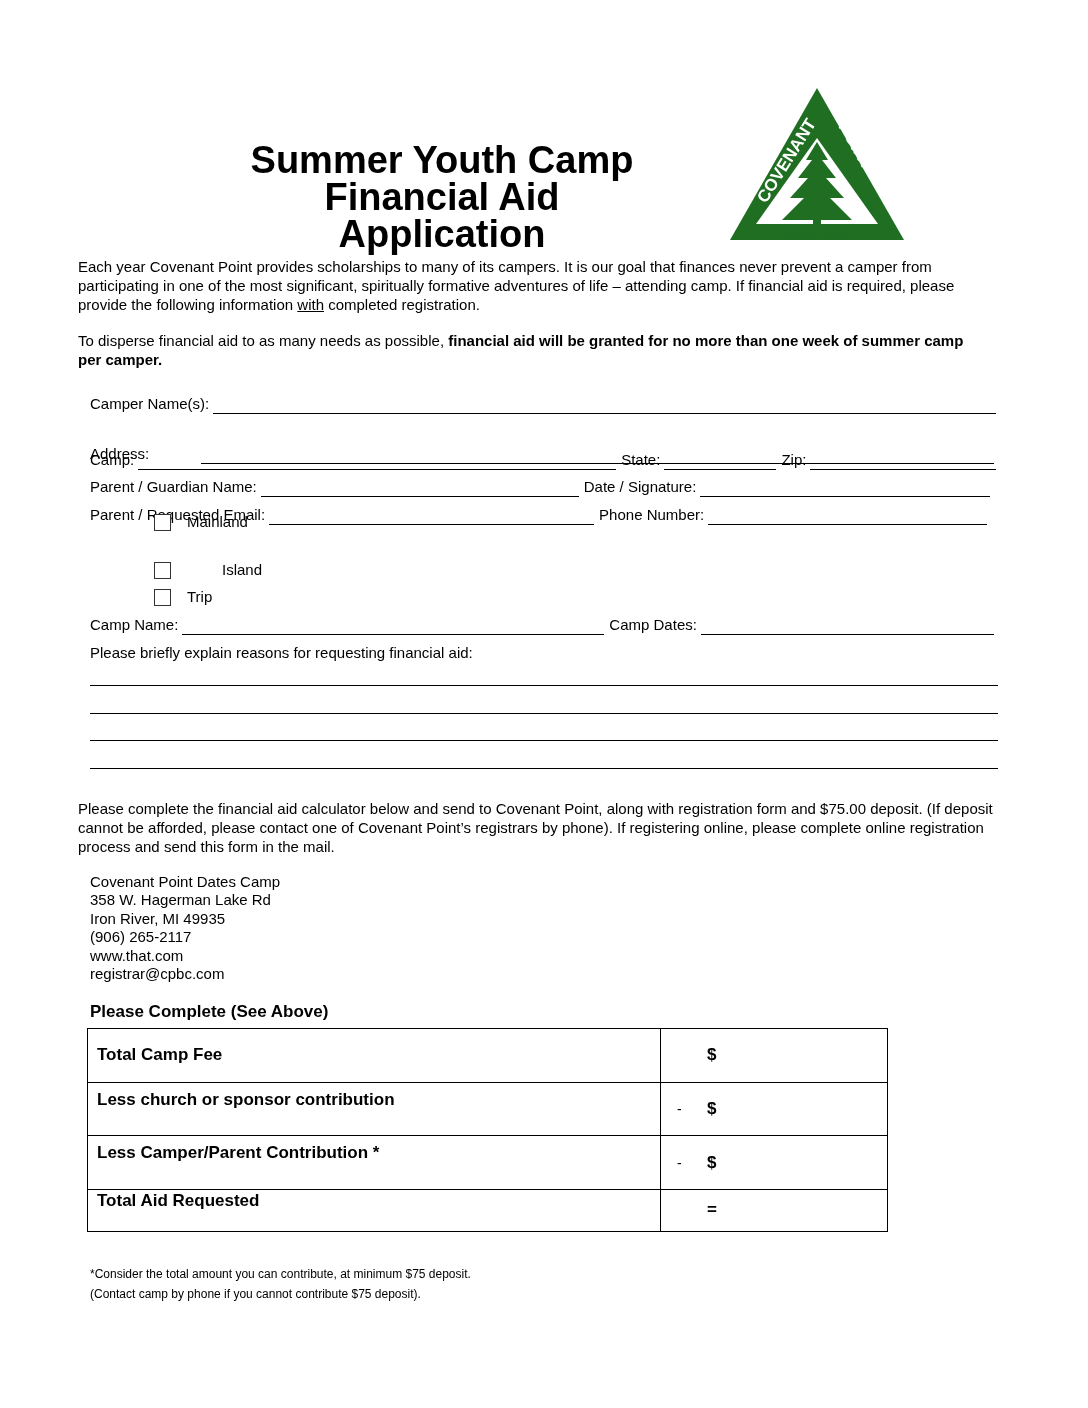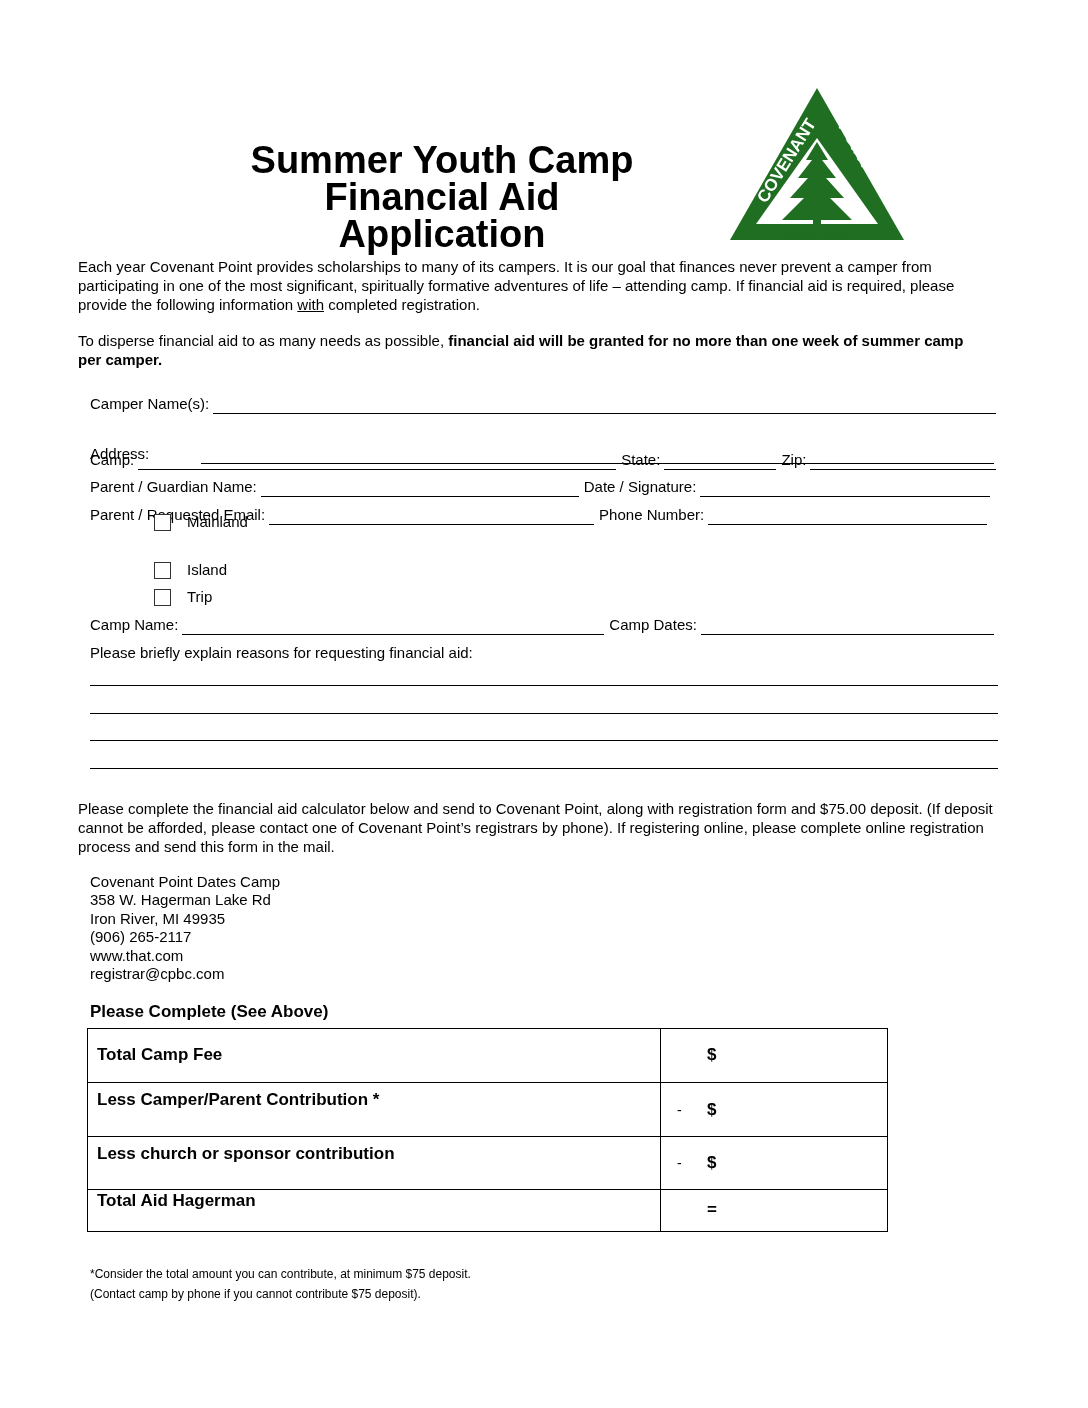--- a/index.html
+++ b/index.html
@@ -96,21 +96,21 @@
   <span class="lbl">Parent / Requested Email:</span>
   <span class="line" style="width:325px;"></span>
   <span class="lbl">Phone Number:</span>
   <span class="line grow" style="margin-right:9px;"></span>
 </div>
 
 <div class="cb-row" style="top:512px;">
   <span class="cb"></span>
   <span>Mainland</span>
 </div>
-<div class="cb-row" style="top:560px;">
+<div class="cb-row" style="top:560px;gap:35px;">
   <span class="cb"></span>
   <span>Island</span>
 </div>
 <div class="cb-row" style="top:587px;">
   <span class="cb"></span>
   <span>Trip</span>
 </div>
 
 <div class="row" style="top:615px;">
   <span class="lbl">Camp Name:</span>
@@ -141,36 +141,36 @@
 <div class="calc-title">Please Complete (See Above)</div>
 <table class="calc">
   <tbody>
       <tr style="height:54px;">
     <td class="c1">Total Camp Fee</td>
     <td class="c2">
       <span class="op" style="top:19px;"></span>
       <span class="cur" style="top:16px;">$</span>
     </td>
   </tr>
+  <tr style="height:53px;">
+    <td class="c1" style="padding-top:7px;">Less church or sponsor contribution</td>
+    <td class="c2">
+      <span class="op" style="top:18px;">-</span>
+      <span class="cur" style="top:16px;">$</span>
+    </td>
+  </tr>
   <tr style="height:54px;">
     <td class="c1" style="padding-top:7px;">Less Camper/Parent Contribution *</td>
     <td class="c2">
       <span class="op" style="top:19px;">-</span>
       <span class="cur" style="top:17px;">$</span>
     </td>
   </tr>
-  <tr style="height:53px;">
-    <td class="c1" style="padding-top:7px;">Less church or sponsor contribution</td>
-    <td class="c2">
-      <span class="op" style="top:18px;">-</span>
-      <span class="cur" style="top:16px;">$</span>
-    </td>
-  </tr>
   <tr style="height:42px;">
-    <td class="c1" style="padding-top:1px;">Total Aid Hagerman</td>
+    <td class="c1" style="padding-top:1px;">Total Aid Requested</td>
     <td class="c2">
       <span class="op" style="top:12px;"></span>
       <span class="cur" style="top:10px;">=</span>
     </td>
   </tr>
 </tbody>
   </table>
 
 <div class="footnote">
   <div>*Consider the total amount you can contribute, at minimum $75 deposit.</div>

